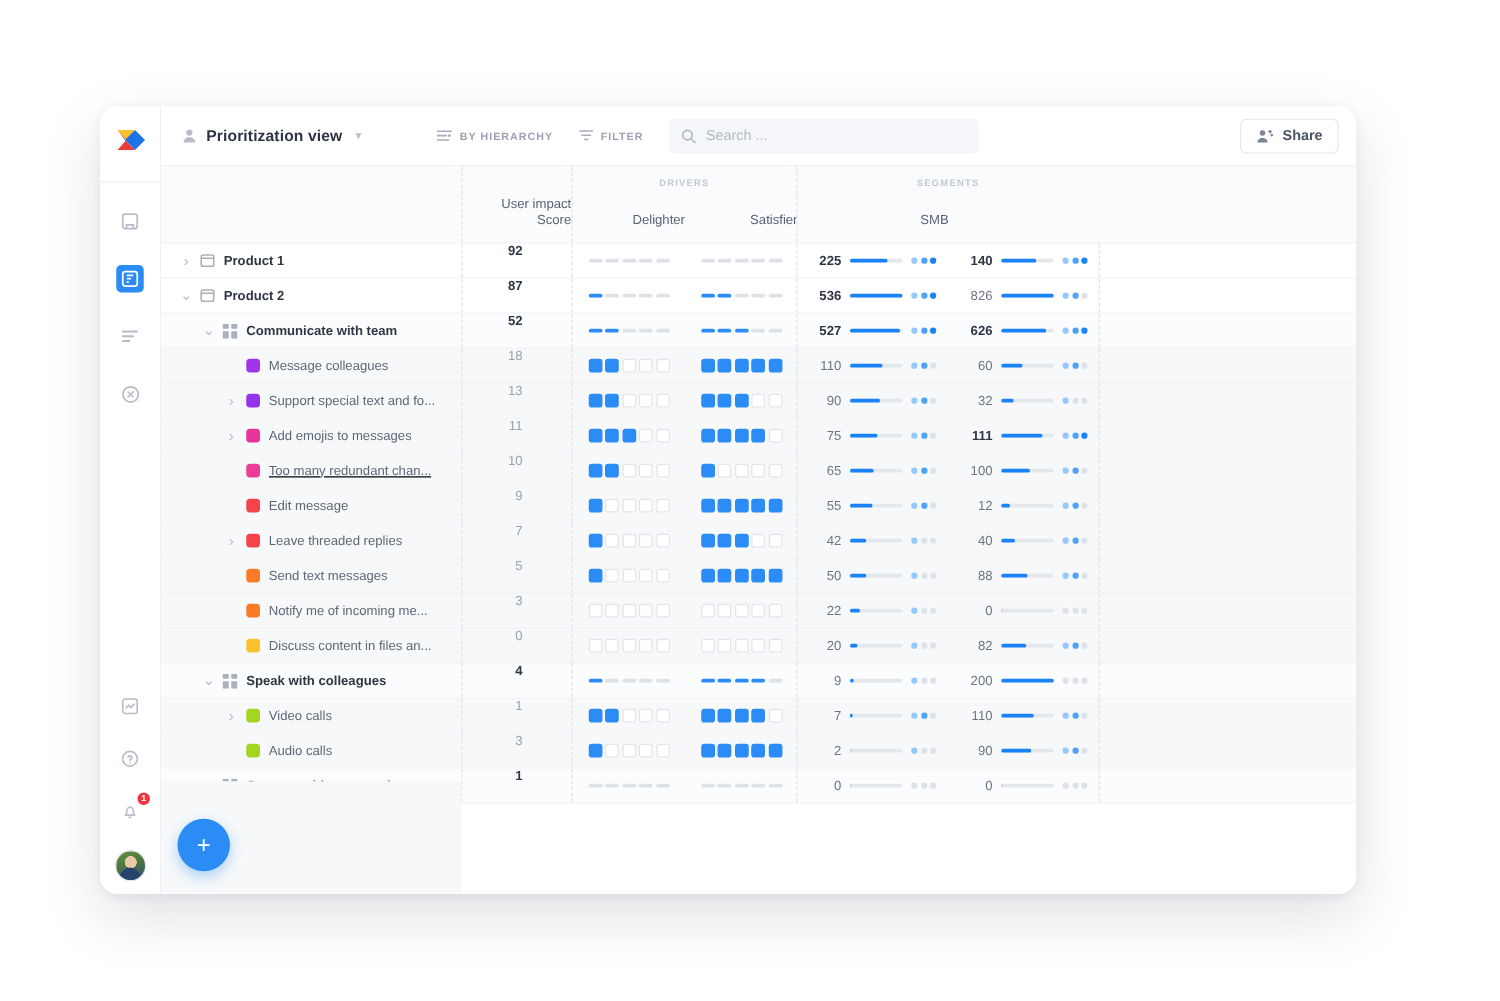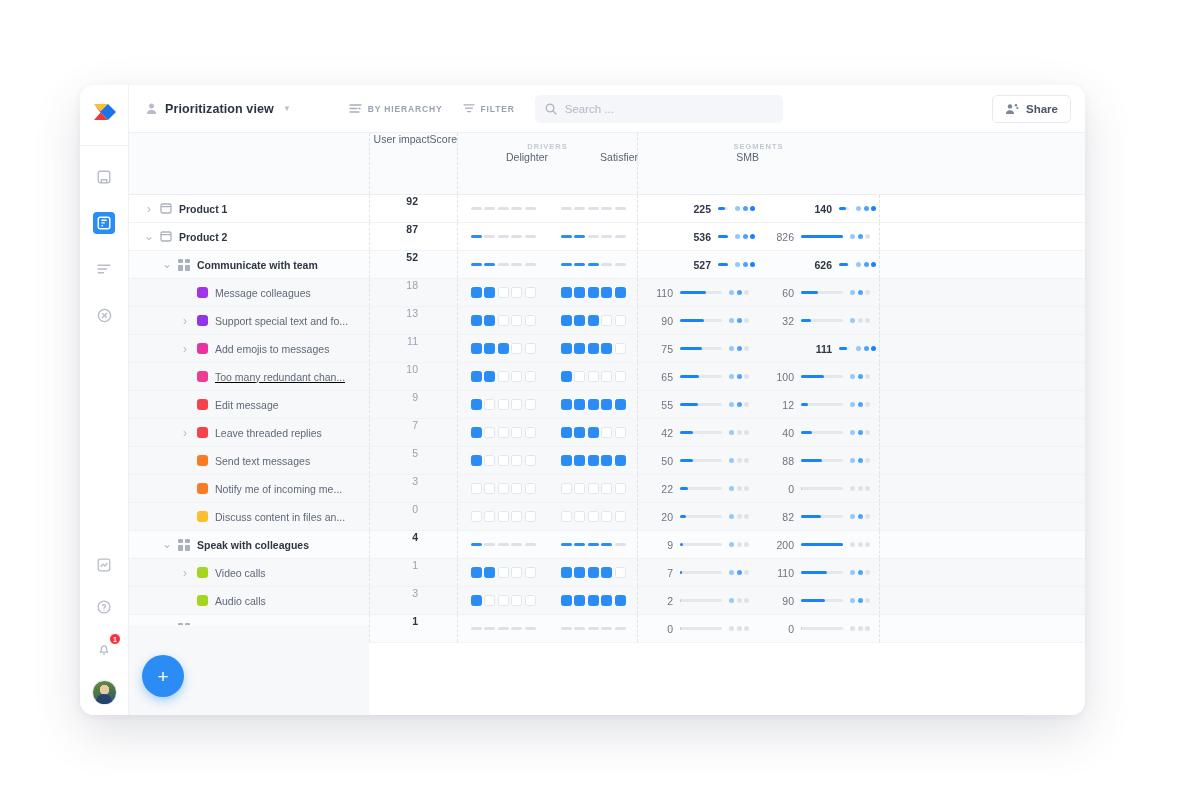--- a/index.html
+++ b/index.html
@@ -102,21 +102,21 @@
   .col-tree { width: 240px; flex: 0 0 240px; }
   .col-score { width: 88px; flex: 0 0 88px; }
   .grp-drivers { width: 180px; flex: 0 0 180px; display:flex; }
   .grp-segments { width: 242px; flex: 0 0 242px; display:flex; }
   .col-driver { width: 90px; flex: 0 0 90px; }
   .col-seg { width: 121px; flex: 0 0 121px; }
   .col-rest { flex: 1 1 auto; min-width: 0; }
 
   .vdash { border-left: 1px dashed #dfe3ea; }
 
-  .th-inner { height:100%; display:flex; flex-direction:row; justify-content:flex-end; padding-bottom: 10px; }
+  .th-inner { height:100%; display:flex; flex-direction:column; justify-content:flex-end; padding-bottom: 10px; align-items: flex-end; }
   .grp-label {
     font-size: 7.5px; letter-spacing: 1px; font-weight: 700;
     color:#c2c8d2; text-align:center; padding-top: 9px;
   }
   .grp-cols { display:flex; flex:1; }
   .th-title {
     font-size: 10.5px; color:#5a6374; text-align:center; line-height: 1.3;
     font-weight: 400;
   }
 
@@ -148,21 +148,21 @@
   
   .driver-cell { justify-content:center; gap: 2.5px; }
   .blk { width: 11px; height: 11px; border-radius: 2.5px; border: 1px solid #e2e6ec; background:#fff; }
   .blk.on { background:#2b8cf5; border-color:#2b8cf5; }
   .dash { width: 11px; height: 3px; border-radius: 2px; background:#dde1e8; }
   .dash.on { background:#2b8cf5; }
 
   
   .seg-cell { padding-left: 10px; padding-right: 10px; gap: 7px; }
   .seg-num { width: 25px; text-align:right; font-size:10.5px; flex:0 0 25px; }
-  .seg-num.bold { font-weight:700; color:#2f3644;margin-left:38px; }
+  .seg-num.bold { font-weight:700; color:#2f3644; }
   .seg-num.dim { color:#6d7582; }
   .seg-track { flex:1; height:3px; border-radius:2px; background:#e4e8ed; position:relative; min-width: 10px;}
   .seg-fill { position:absolute; left:0; top:0; height:100%; border-radius:2px; background:#1a83f7; }
   .dots { display:flex; gap:2.5px; flex:0 0 auto; }
   .dot { width:5px; height:5px; border-radius:50%; background:#dfe3e9; }
   .dot.l1 { background:#95c9fb; }
   .dot.l2 { background:#4ea3f8; }
   .dot.l3 { background:#1a83f7; }
 
   

